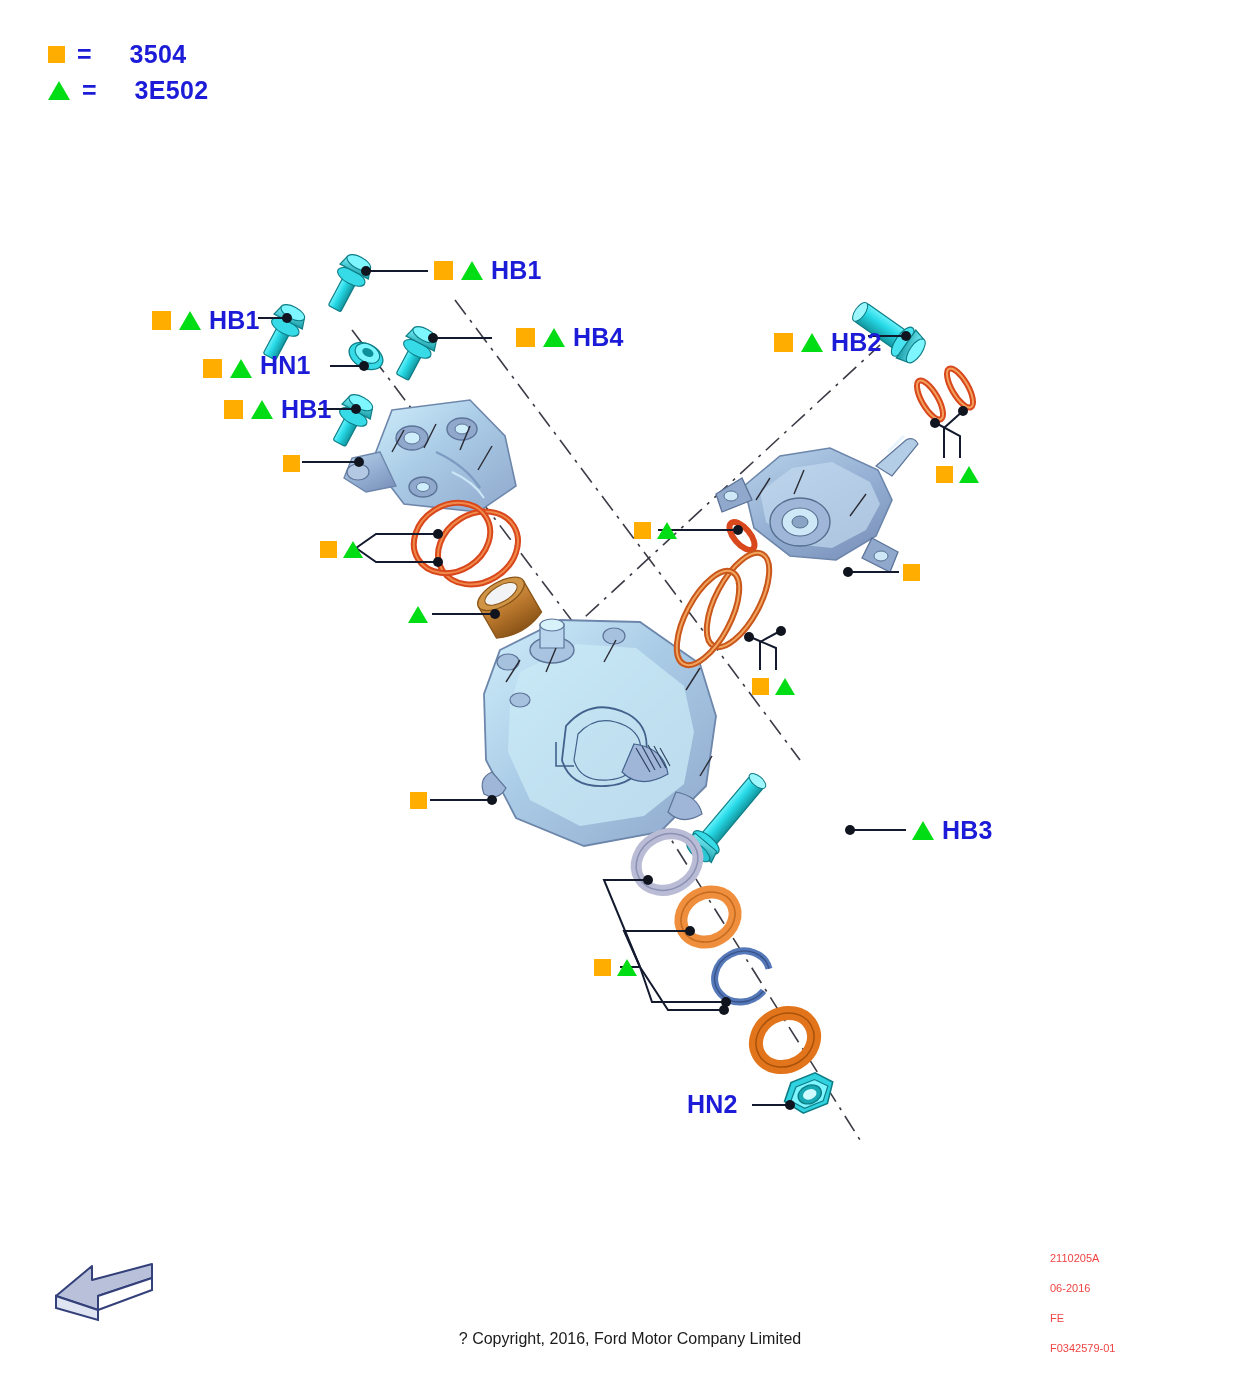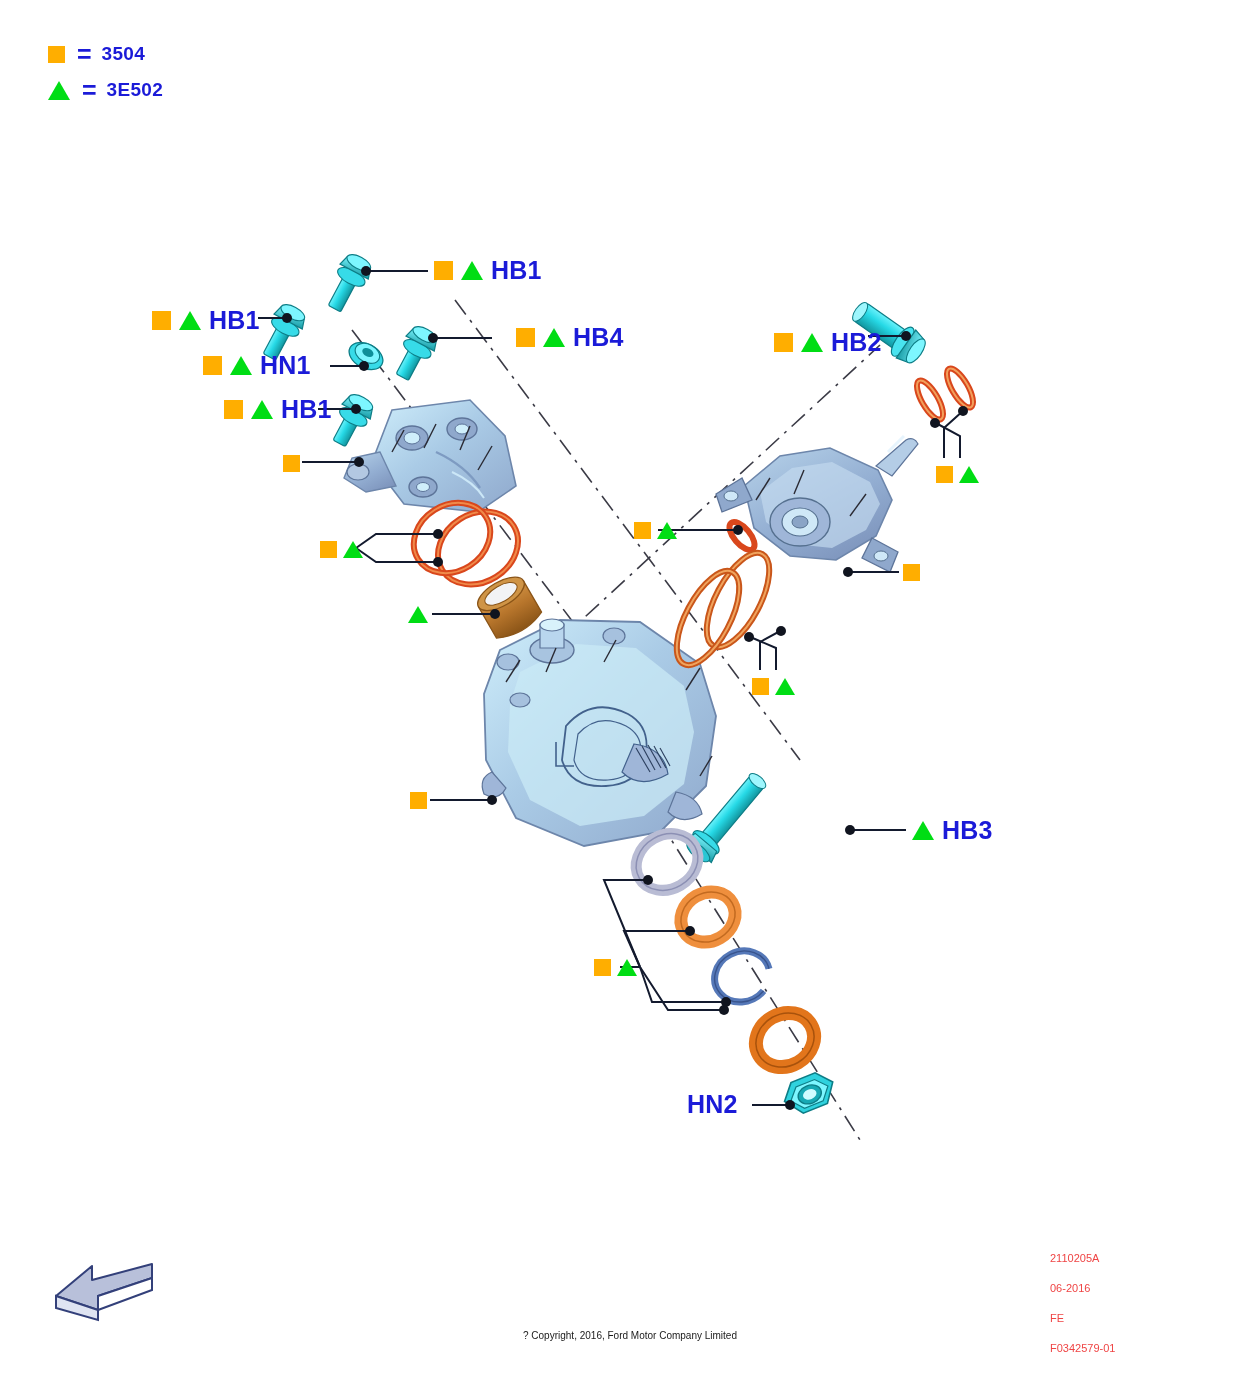--- a/index.html
+++ b/index.html
@@ -4,36 +4,36 @@
 <style>
   html,body{margin:0;padding:0;background:#ffffff;}
   body{width:1260px;height:1380px;position:relative;overflow:hidden;
        font-family:"Liberation Sans", sans-serif;}
   .abs{position:absolute;}
 
   
   #legend{left:48px;top:36px;}
   .legend-row{display:flex;align-items:center;height:36px;}
   .legend-eq{font-size:25px;font-weight:bold;color:#1b1bd8;margin:0 10px 0 12px;}
-  .legend-code{font-size:19px;font-weight:bold;color:#1b1bd8;letter-spacing:.3px;}
+  .legend-code{font-size:25px;font-weight:bold;color:#1b1bd8;letter-spacing:.3px;margin-left:28px;}
 
   
   .sq{width:17px;height:17px;background:#ffae00;display:inline-block;flex:none;}
   .sq.lg{width:19px;height:19px;}
   .tri{width:0;height:0;border-left:11px solid transparent;border-right:11px solid transparent;
        border-bottom:19px solid #00dd14;display:inline-block;flex:none;}
   .tri.sm{border-left-width:10px;border-right-width:10px;border-bottom-width:17px;}
 
   
   .callout{display:flex;align-items:center;gap:8px;white-space:nowrap;}
   .callout .txt{font-size:25px;font-weight:bold;color:#1b1bd8;letter-spacing:.2px;line-height:1;}
   .marker{display:flex;align-items:center;gap:6px;}
 
   
-  #copyright{left:0;top:1330px;width:1260px;text-align:center;font-size:10px;color:#1a1a1a;}
+  #copyright{left:0;top:1330px;width:1260px;text-align:center;font-size:16px;color:#1a1a1a;}
   #meta{left:1050px;top:1243px;width:200px;text-align:left;font-size:11px;color:#ef4444;line-height:30px;}
 
   svg{display:block;overflow:visible;}
   .part-svg{position:absolute;}
 </style>
 </head>
 <body>
 
 <div class="abs" id="legend">
   <div class="legend-row">
@@ -356,21 +356,21 @@
 <div class="abs callout" style="left:152px;top:308px;">
   <span class="sq lg"></span>
   <span class="tri"></span>
   <span class="txt">HB1</span>
 </div>
 <div class="abs callout" style="left:516px;top:325px;">
   <span class="sq lg"></span>
   <span class="tri"></span>
   <span class="txt">HB4</span>
 </div>
-<div class="abs callout" style="left:203px;top:353px;">
+<div class="abs callout" style="left:203px;top:353px;align-items:flex-end;">
   <span class="sq lg"></span>
   <span class="tri"></span>
   <span class="txt">HN1</span>
 </div>
 <div class="abs callout" style="left:774px;top:330px;">
   <span class="sq lg"></span>
   <span class="tri"></span>
   <span class="txt">HB2</span>
 </div>
 <div class="abs callout" style="left:224px;top:397px;">

